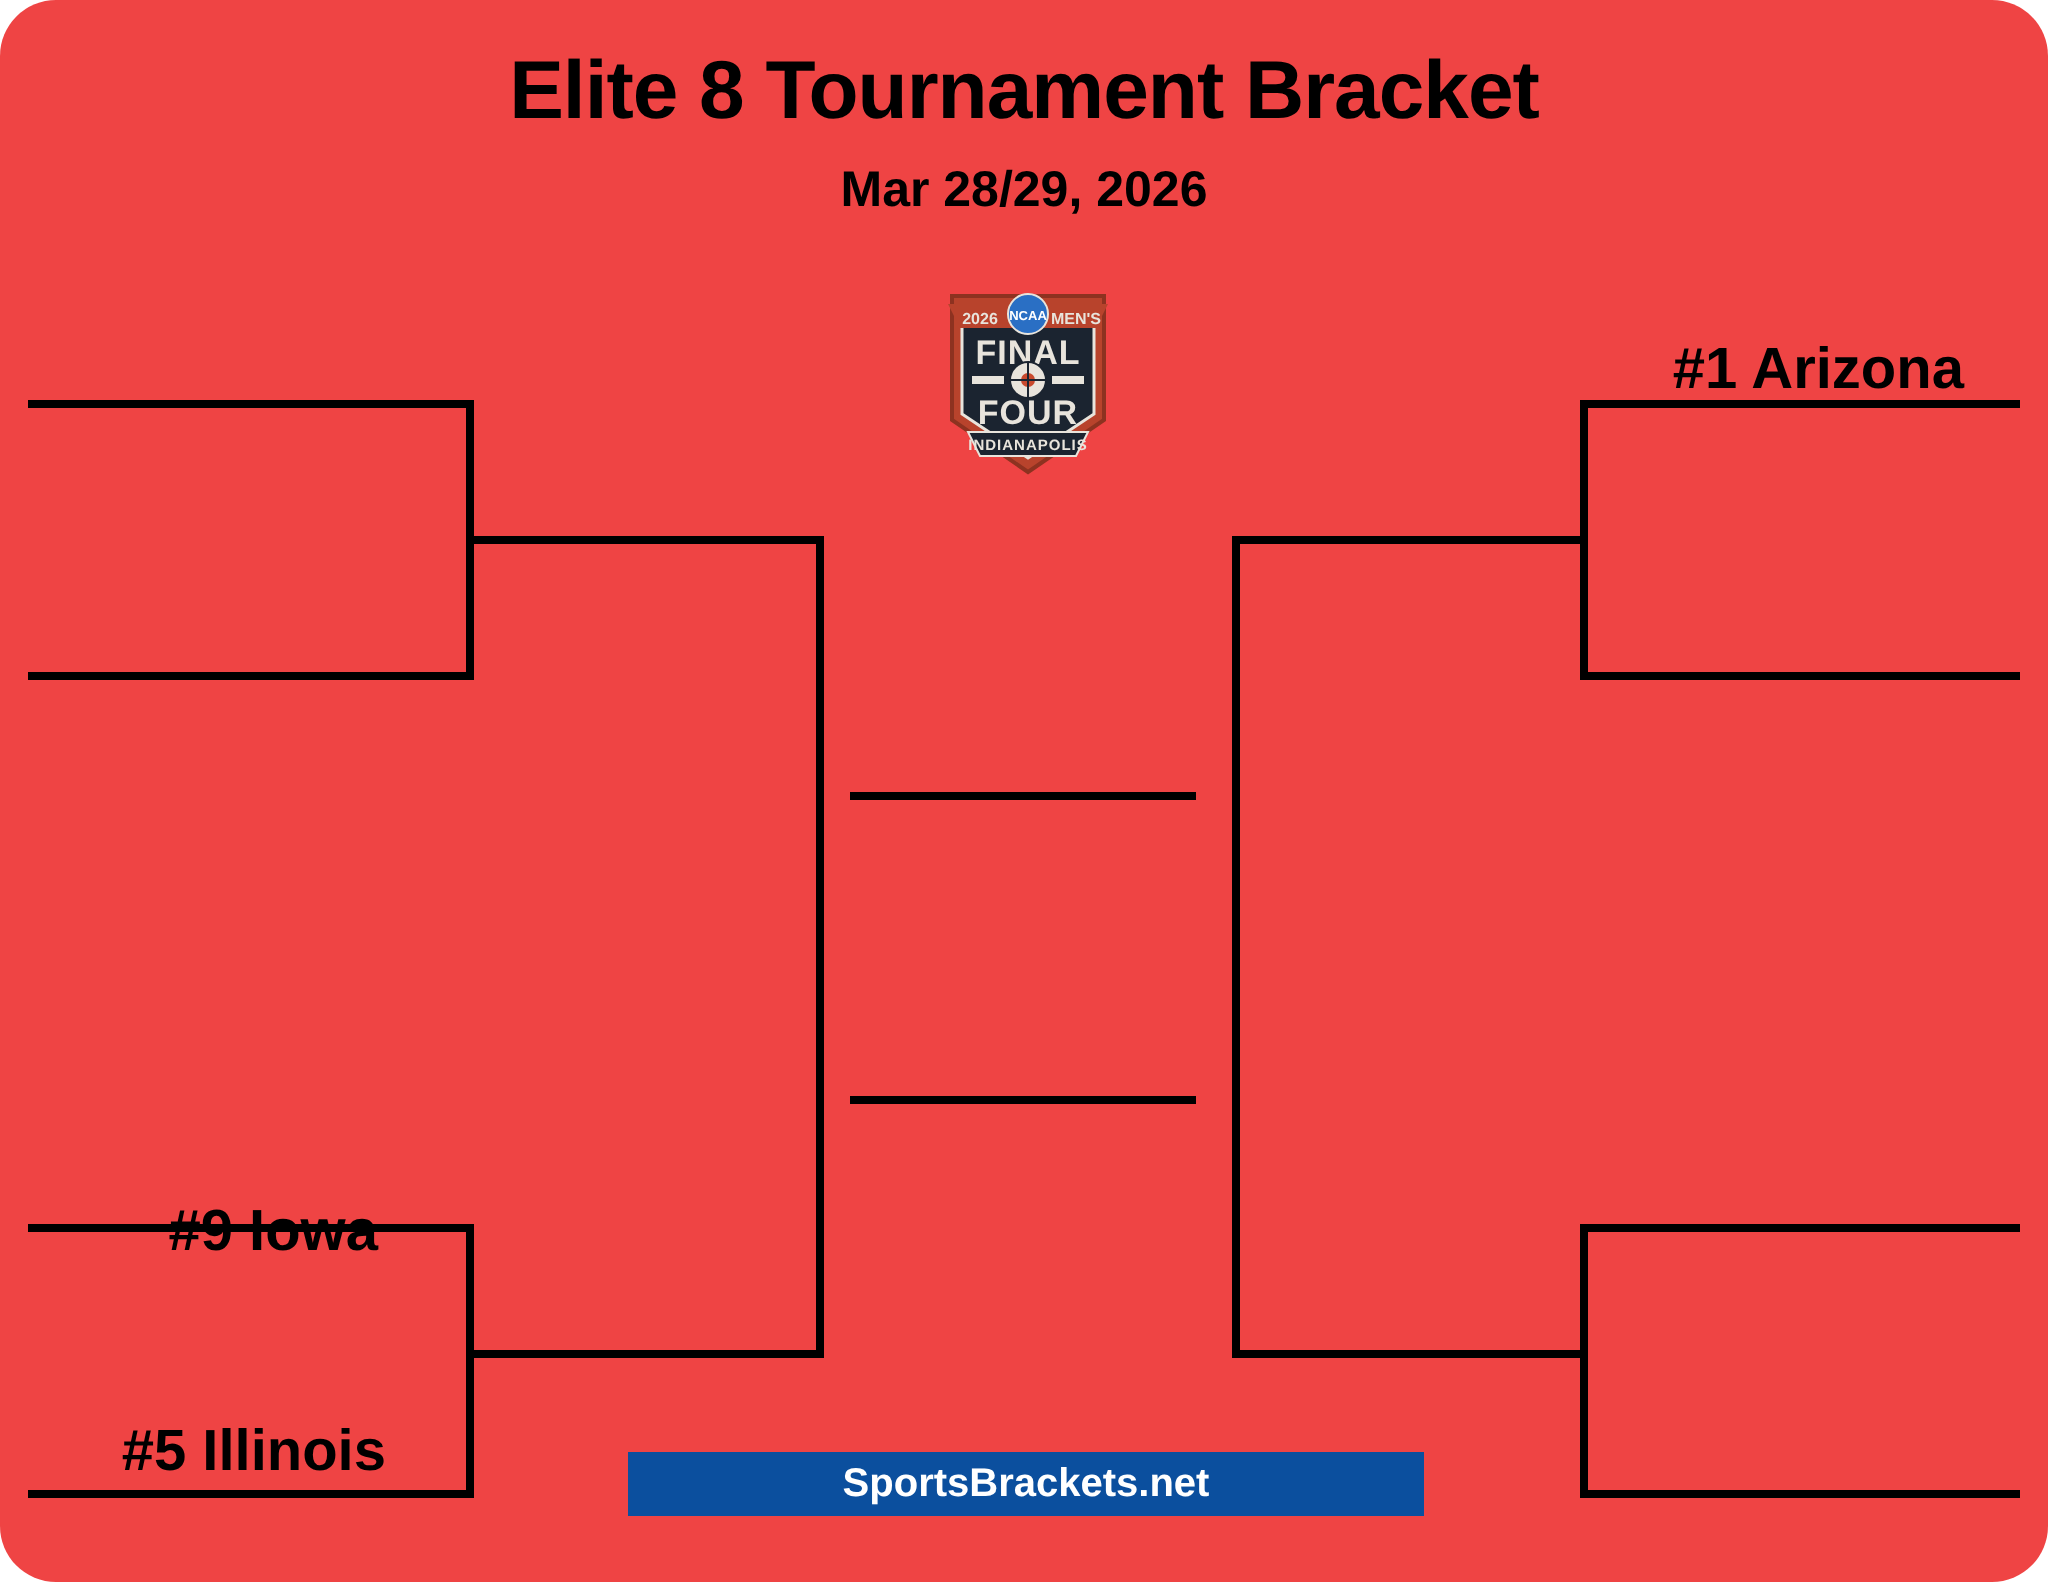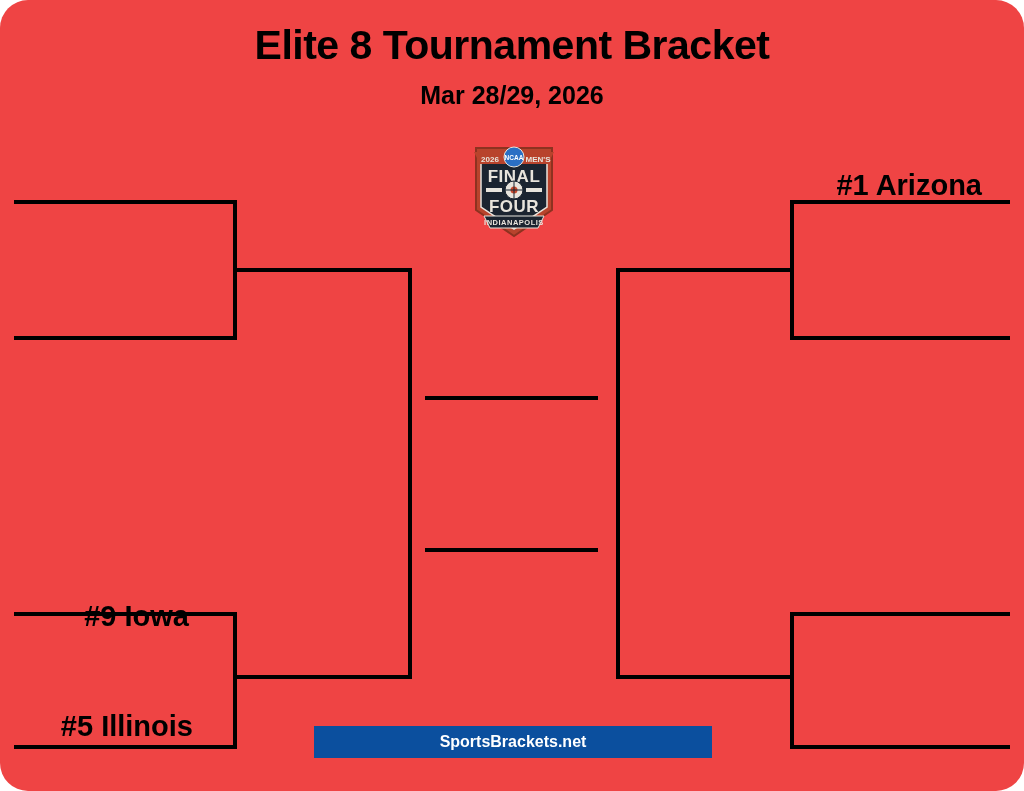--- a/index.html
+++ b/index.html
@@ -90,21 +90,21 @@
     left: 314px;
     top: 726px;
     width: 398px;
     height: 32px;
     display: flex;
     align-items: center;
     justify-content: center;
   }
   #footer-banner-text {
     color: #ffffff;
-    font-size: 16px;
+    font-size: 20px;
     font-weight: bold;
     letter-spacing: 0px;
     font-family: "Liberation Sans", sans-serif;
   }
 </style>
 </head>
 <body>
 
 <div id="page">
 

